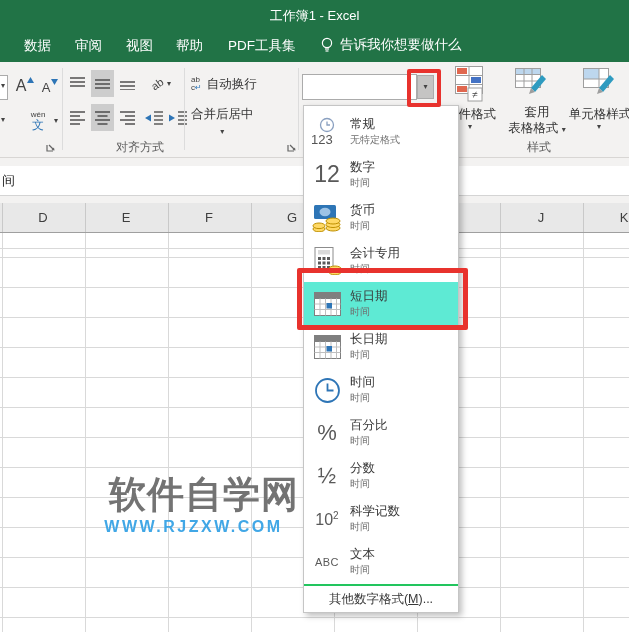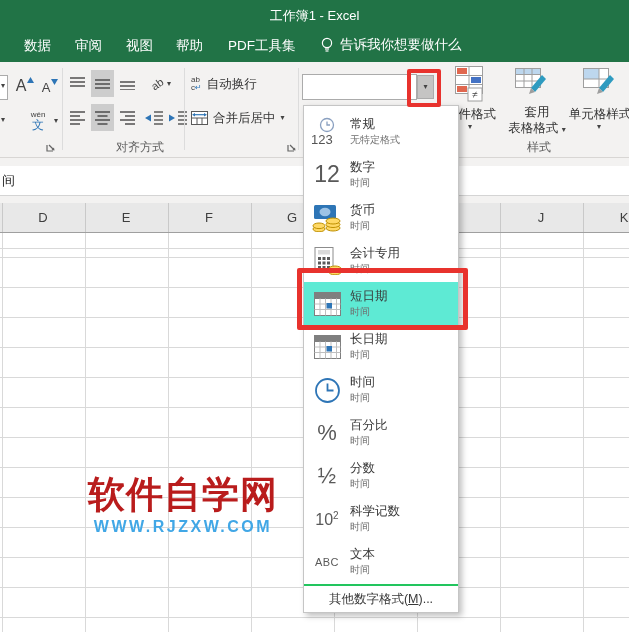--- a/index.html
+++ b/index.html
@@ -33,21 +33,21 @@
   .colheaders { position:absolute; left:0; top:203px; width:629px; height:30px; background:#e8e8e8; border-bottom:1px solid #9f9f9f;
     background-image:repeating-linear-gradient(to right,#c9c9c9 0 1px,transparent 1px 83px); background-position:2px 0; }
   .colheaders b { position:absolute; top:7px; transform:translateX(-50%); font-weight:normal; font-size:13px; color:#3f3f3f; }
   .sheetgrid { position:absolute; left:0; top:233px; width:629px; height:399px; background:#fff;
     background-image:repeating-linear-gradient(to right,#d9d9d9 0 1px,transparent 1px 83px),
                      repeating-linear-gradient(to bottom,#d9d9d9 0 1px,transparent 1px 30px);
     background-position:2px 0, 0 24px; }
 
   
   .wm { position:absolute; left:88px; top:470px; z-index:3; }
-  .wm .l1 { font-size:37px; font-weight:bold; color:#b91c1c; letter-spacing:1px; }
+  .wm .l1 { font-size:37px; font-weight:bold; color:#737373; letter-spacing:1px;margin-left:21px; }
   .wm .l2 { font-size:16px; font-weight:bold; color:#41a7e6; letter-spacing:2.5px; margin-top:-2px; text-align:center; }
 
   
   .fmt-combo { position:absolute; left:302px; top:74px; width:115px; height:26px; background:#fff; border:1px solid #ababab; z-index:5; }
   .fmt-arrow { position:absolute; left:417px; top:75px; width:17px; height:24px; background:#c5c4c3; border:1px solid #ababab; z-index:5;
     display:flex; align-items:center; justify-content:center; }
 
   
   .menu { position:absolute; left:303px; top:105px; width:156px; height:508px; background:#fff; border:1px solid #c5c5c5;
     box-shadow:3px 3px 6px rgba(0,0,0,.25); z-index:10; padding-top:4px; display:flex; flex-direction:column; }
@@ -218,21 +218,21 @@
     <div class="vsep" style="left:184px;"></div>
 
     <div class="rbtn" style="left:191px; top:10px; height:24px; gap:5px;">
       <span style="display:flex; flex-direction:column; line-height:8px; font-size:8px; color:#404040; align-items:flex-start;">
         <span>ab</span>
         <span style="color:#2e75b6;"><span style="color:#404040;">c</span>↵</span>
       </span>
       <span class="biglabel">自动换行</span>
     </div>
 
-    <div class="rbtn" style="left:191px; top:44px; height:24px; gap:5px;">
+    <div class="rbtn" style="left:191px; top:44px; height:24px; gap:5px;flex-direction:column;">
       <svg width="17" height="14" viewBox="0 0 17 14">
         <rect x="0.5" y="0.5" width="16" height="13" fill="#fff" stroke="#595959"></rect>
         <line x1="0.5" y1="7" x2="16.5" y2="7" stroke="#595959"></line>
         <line x1="6" y1="7" x2="6" y2="13.5" stroke="#595959"></line>
           <line x1="11" y1="7" x2="11" y2="13.5" stroke="#595959"></line>
         <line x1="3" y1="3.7" x2="14" y2="3.7" stroke="#2e75b6" stroke-width="1.2"></line>
         <polygon points="1,3.7 4,1.9 4,5.5" fill="#2e75b6"></polygon>
           <polygon points="16,3.7 13,1.9 13,5.5" fill="#2e75b6"></polygon>
       </svg>
       <span class="biglabel">合并后居中</span>

